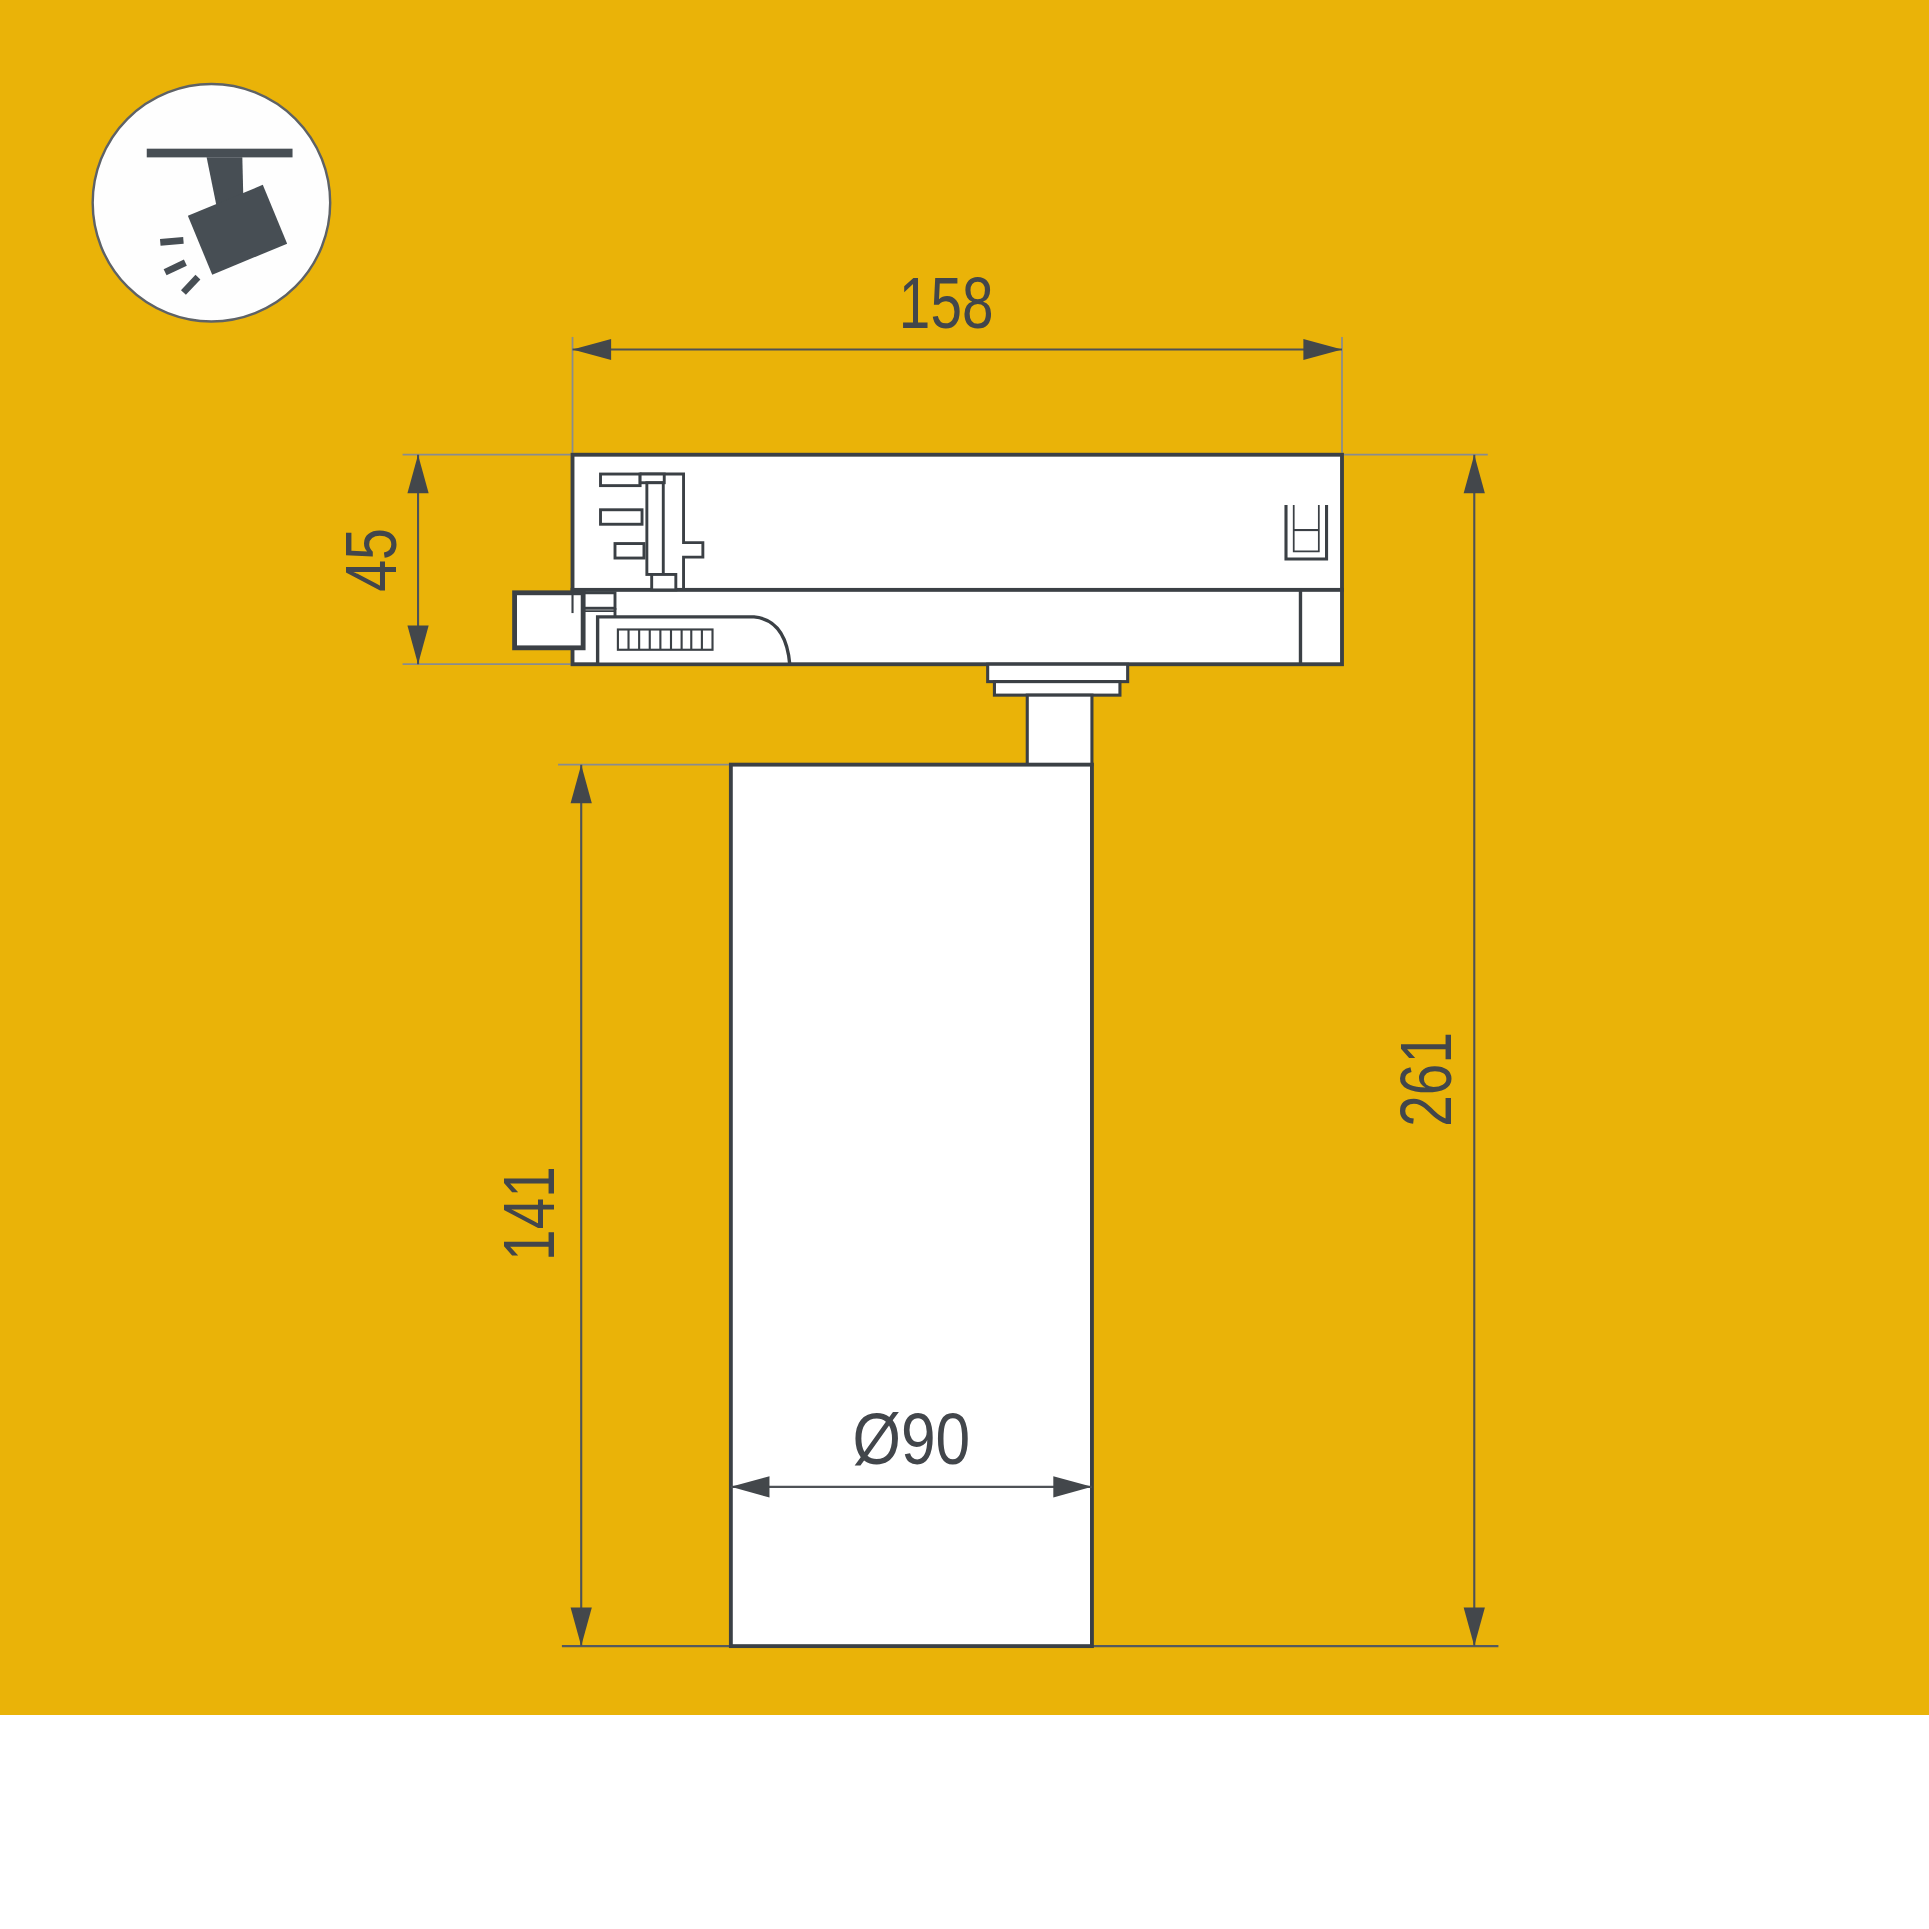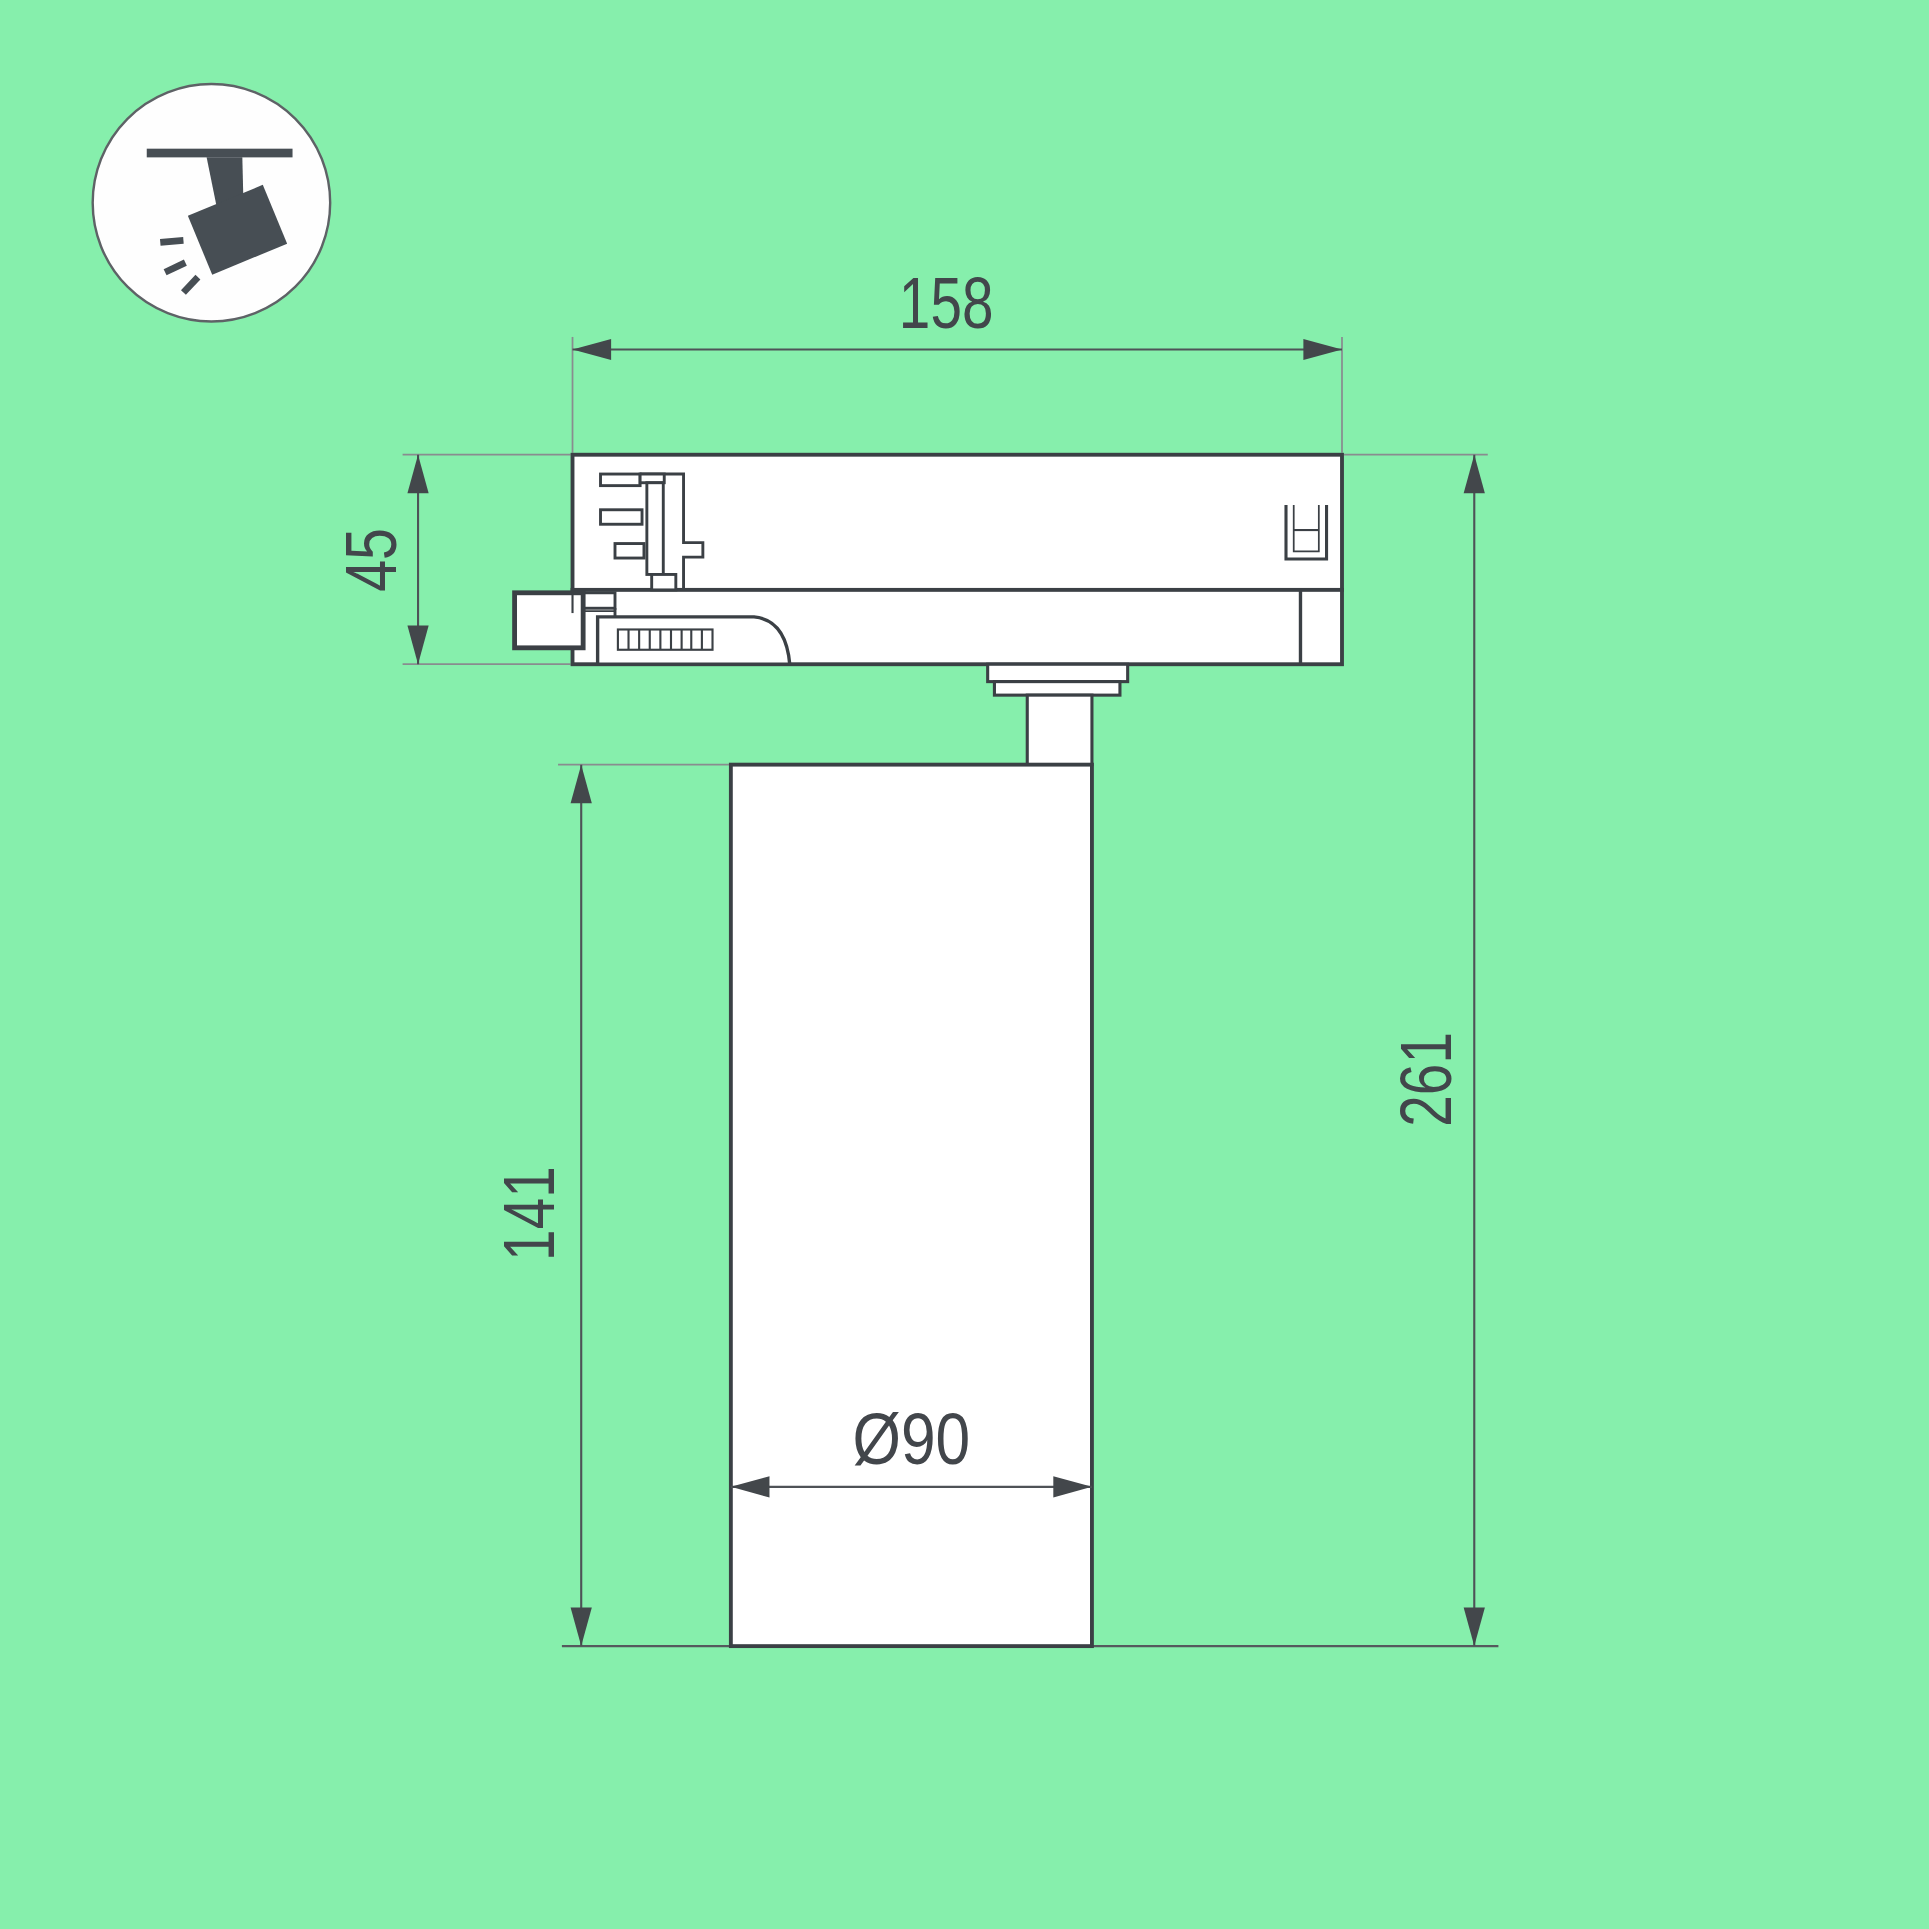--- a/index.html
+++ b/index.html
@@ -5,23 +5,23 @@
   html, body {
     margin: 0;
     padding: 0;
     background: #ffffff;
     width: 1929px;
     height: 1929px;
     font-family: "Liberation Sans", sans-serif;
   }
   .canvas-wrap {
     width: 1929px;
-    height: 1929px;
+    height: 1715px;
     position: relative;
-    background: #86efac;
+    background: #eab308;
   }
   svg { display: block; }
   text.dim-label {
     font-family: "Liberation Sans", sans-serif;
     font-size: 75px;
     fill: #42464B;
   }
 </style>
 </head>
 <body>

